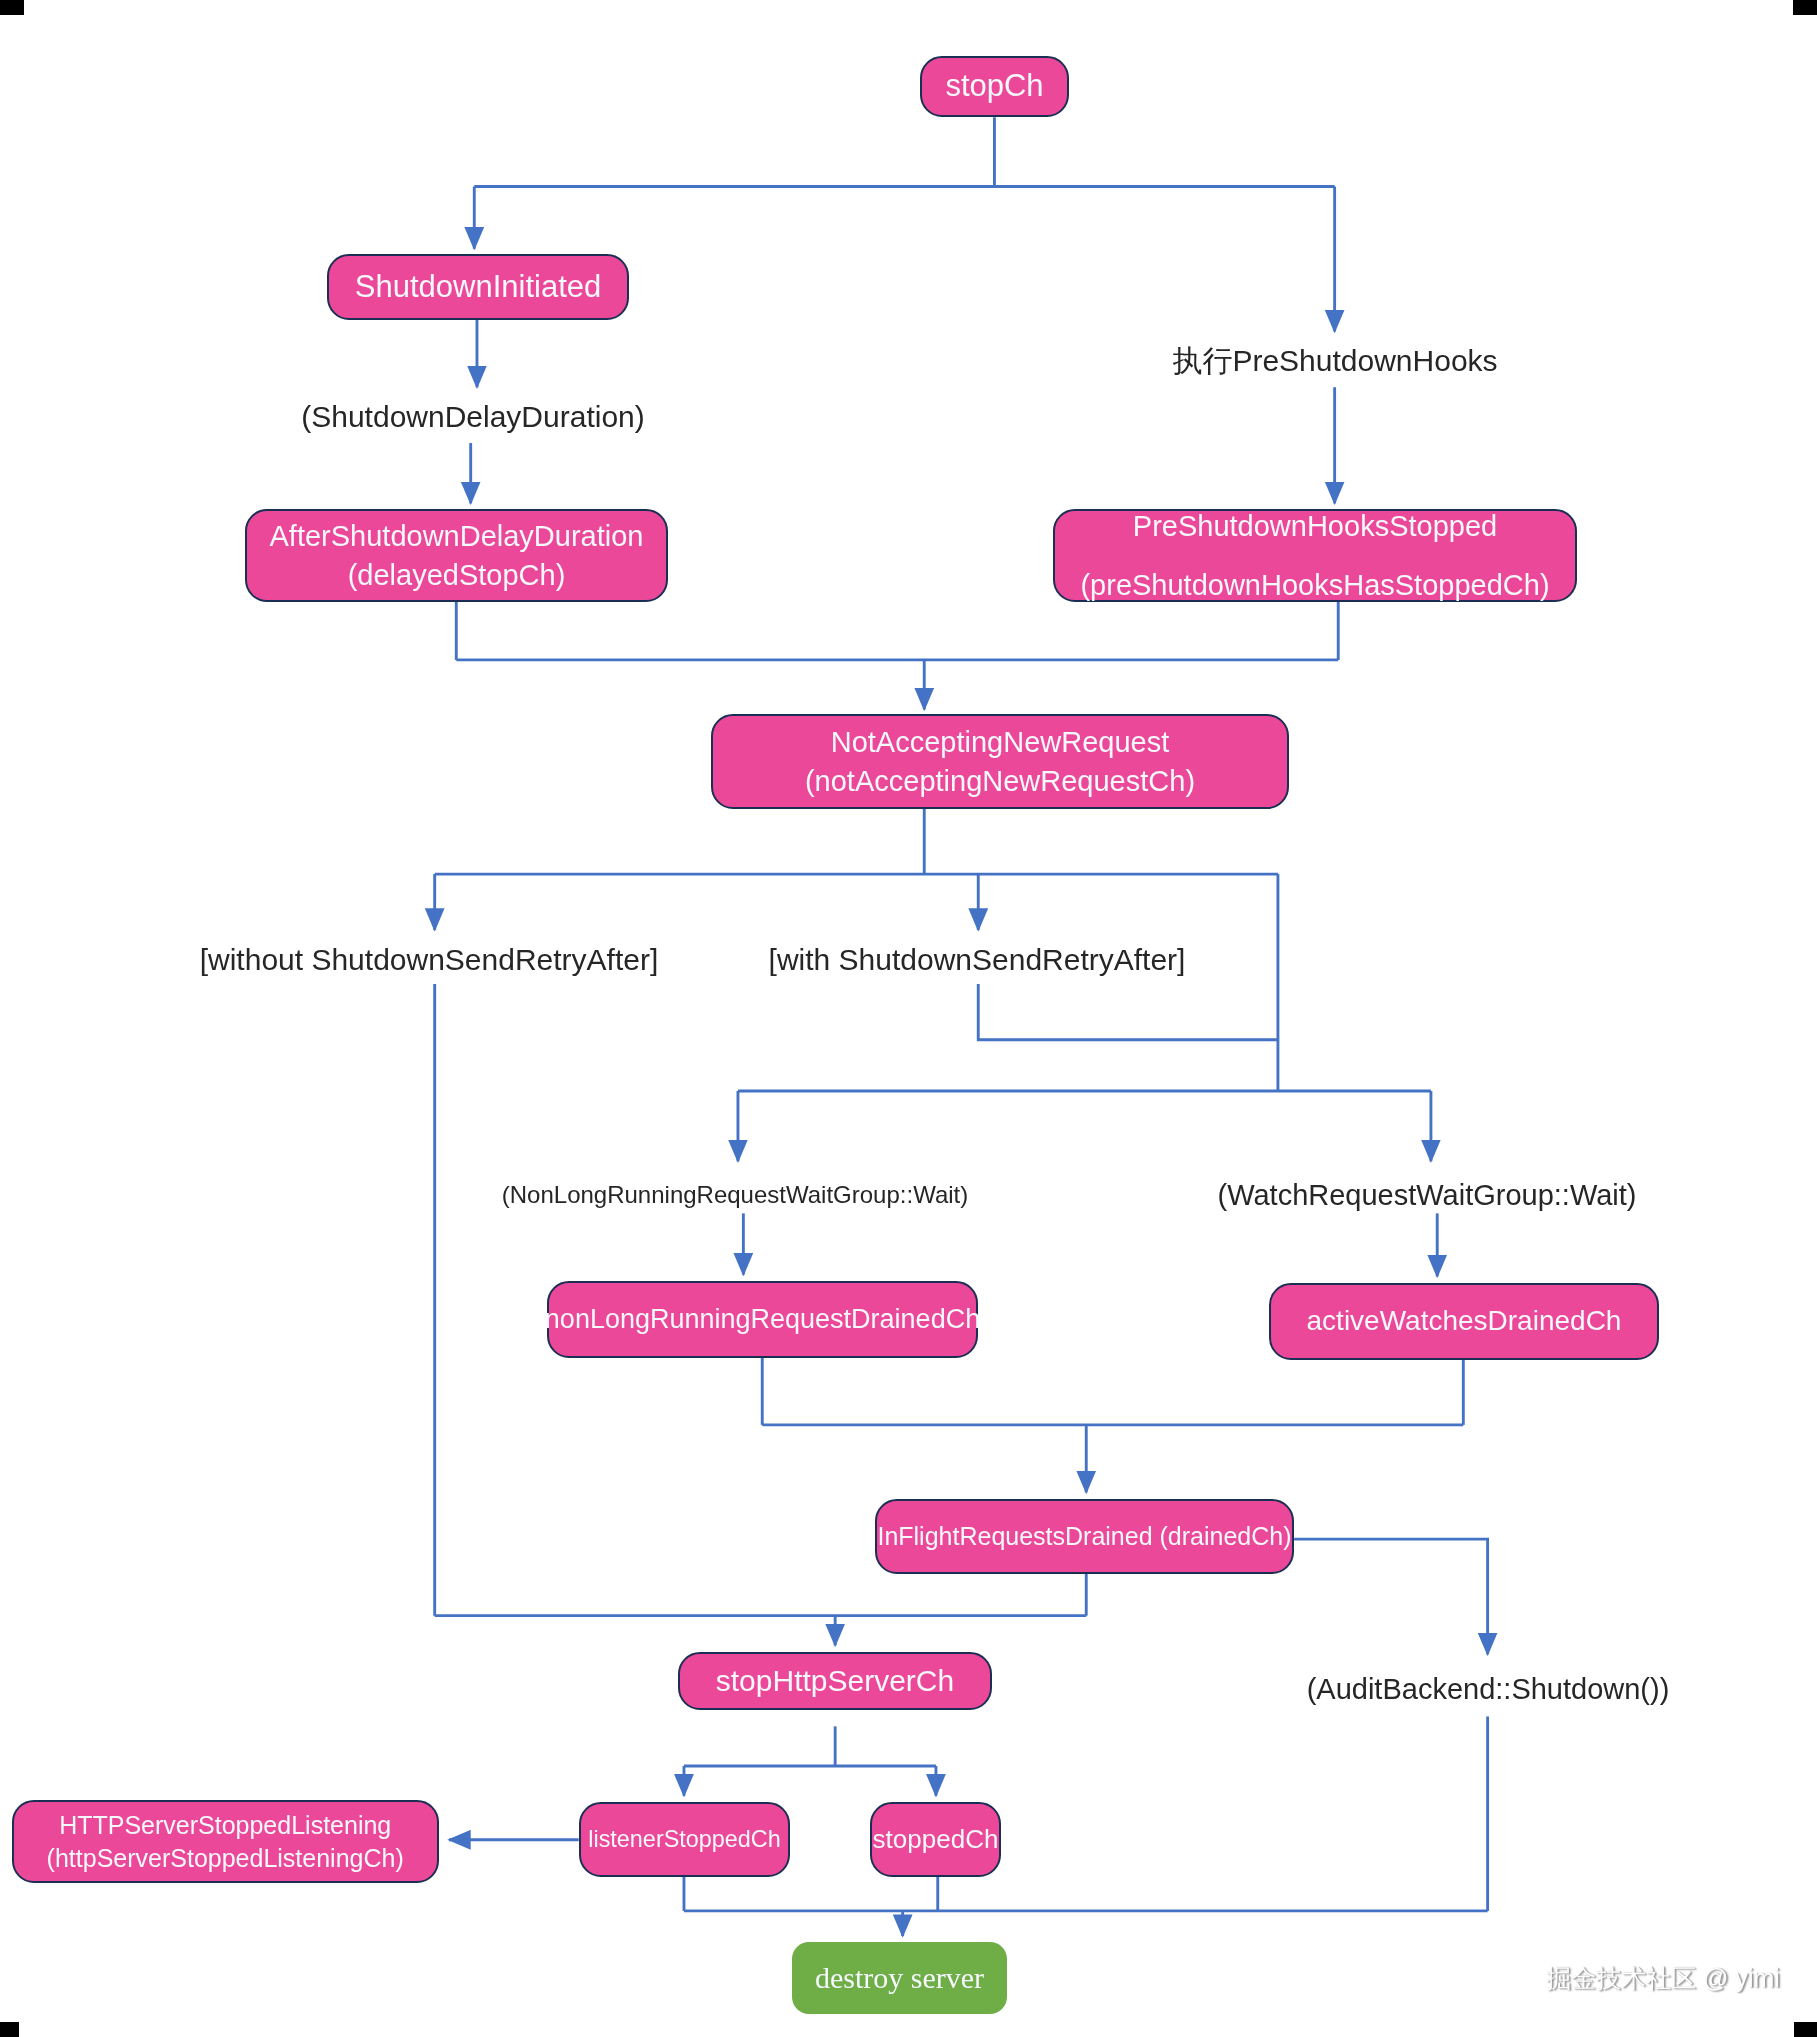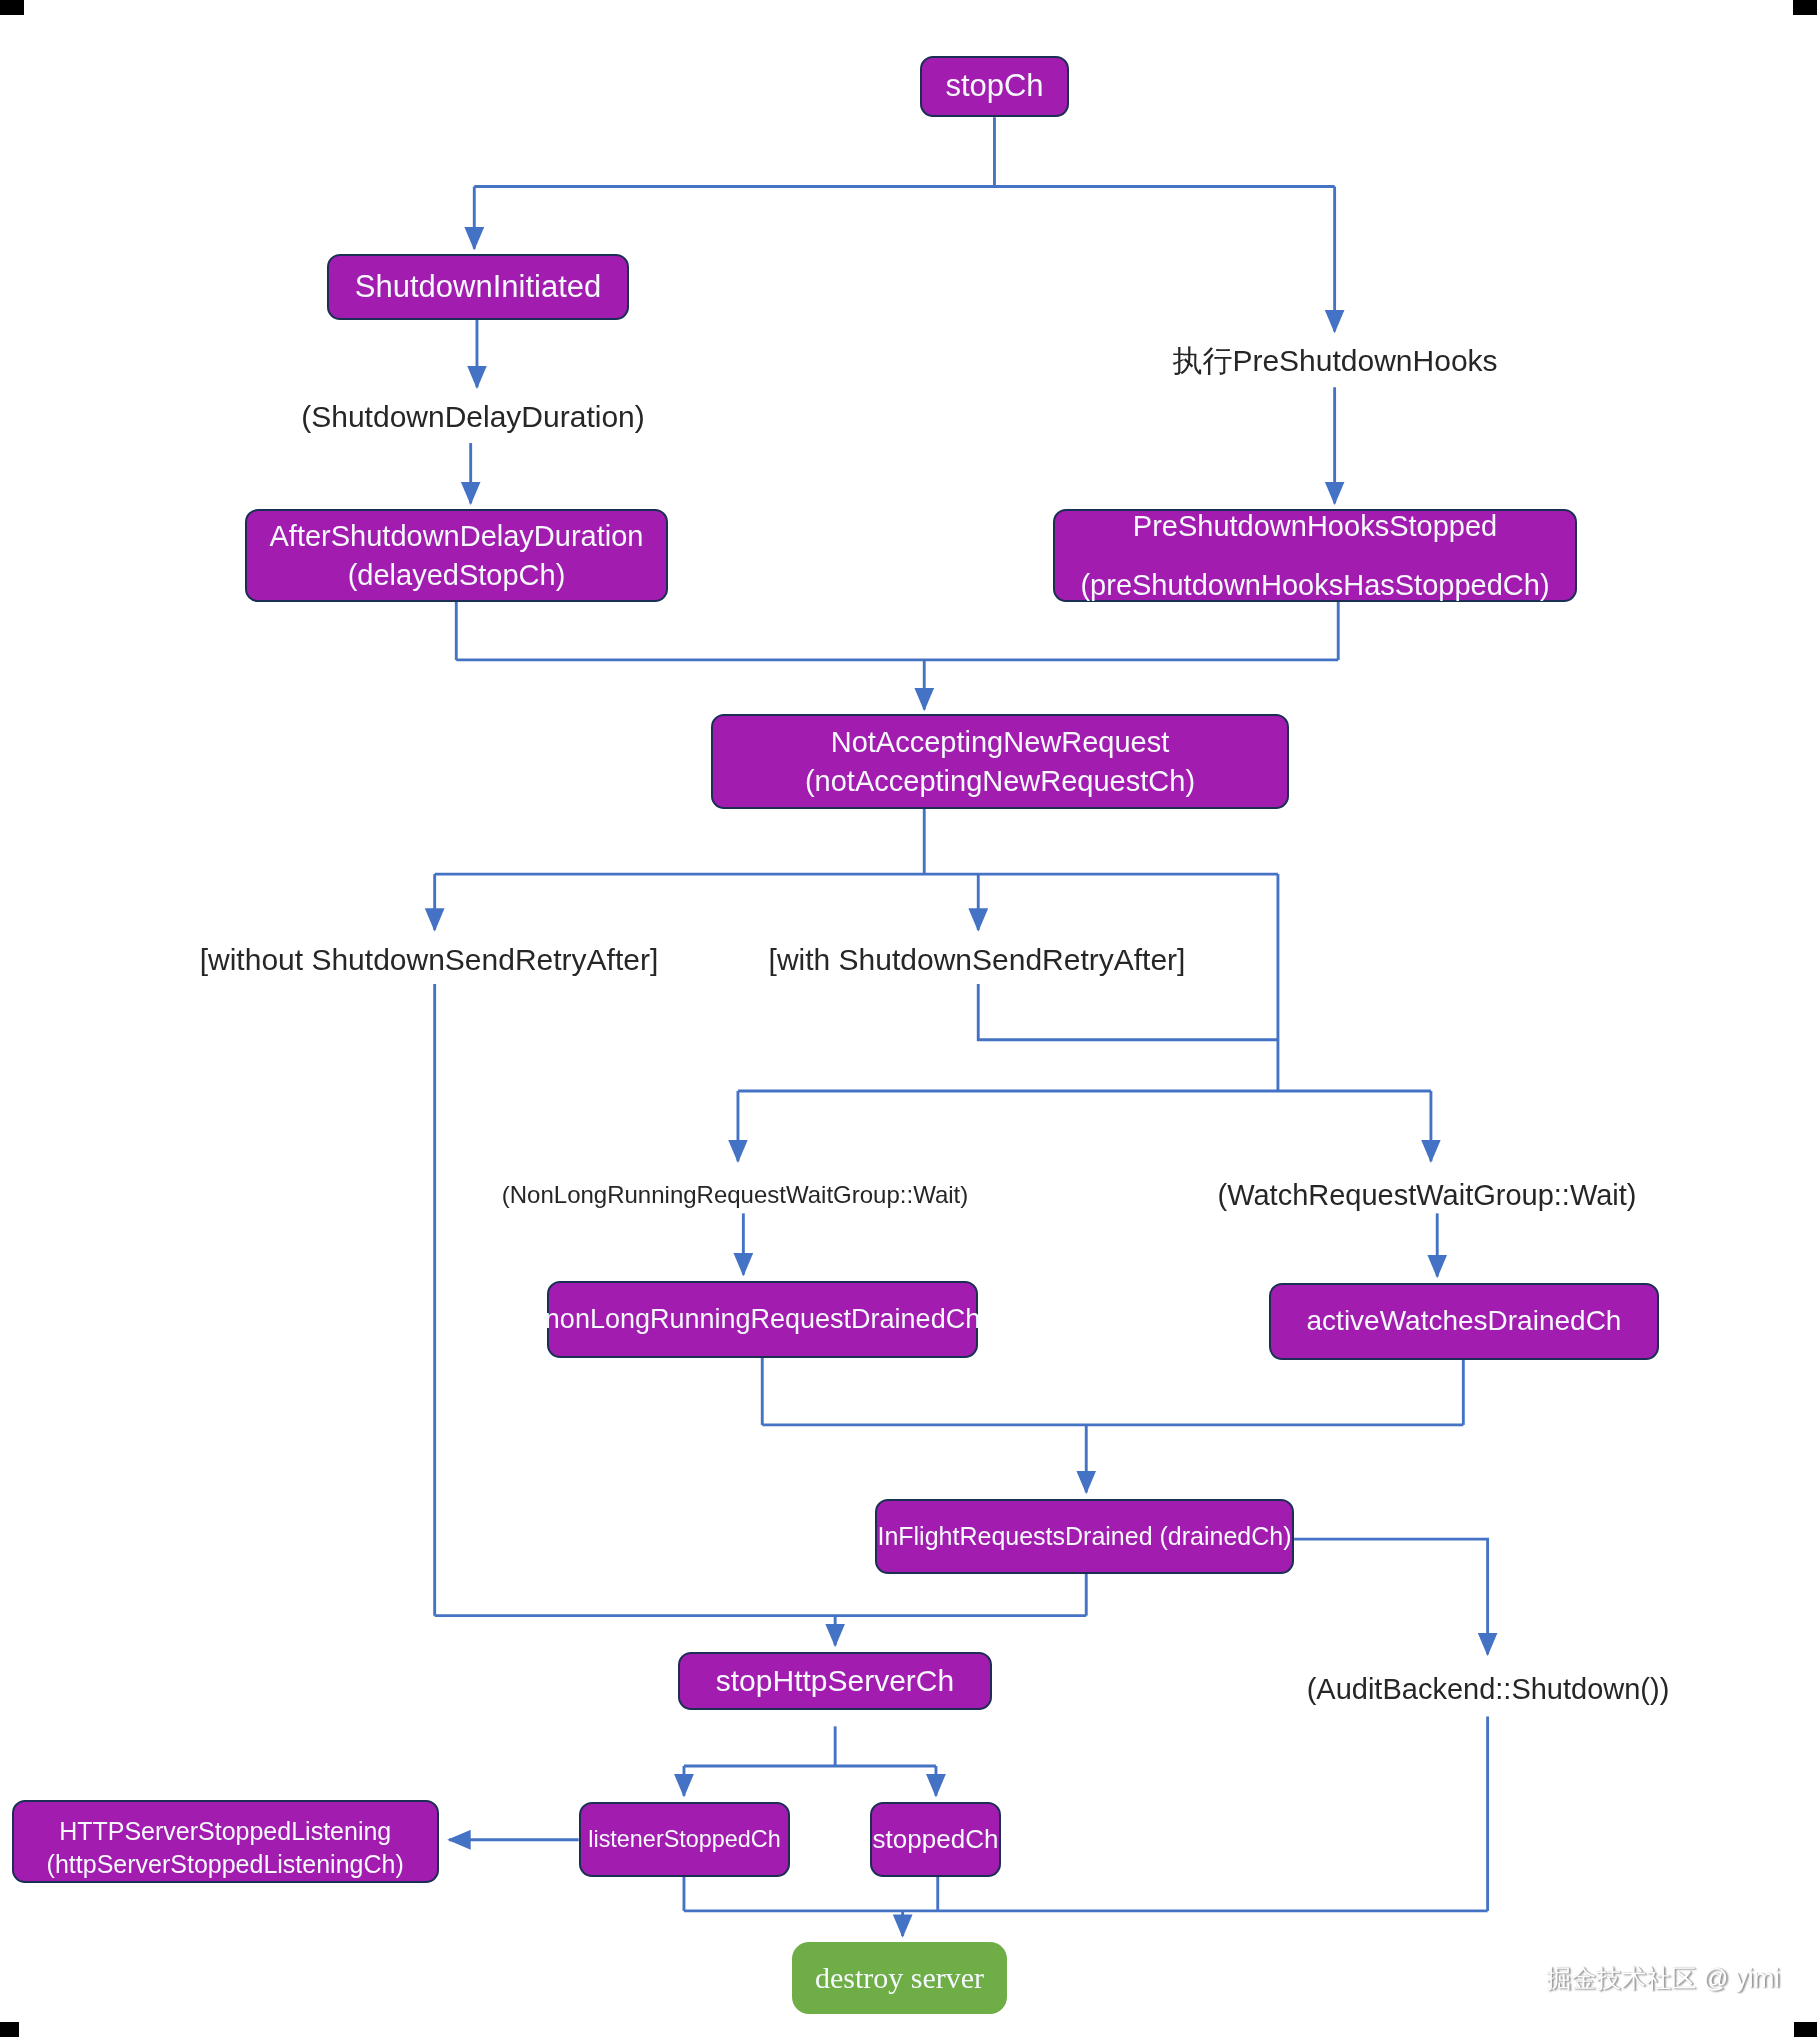--- a/index.html
+++ b/index.html
@@ -8,23 +8,23 @@
     width:1817px;height:2038px;
     background:#ffffff;
     font-family:"Liberation Sans","DejaVu Sans",sans-serif;
     overflow:hidden;
   }
   #edges{position:absolute;left:0;top:0;width:1817px;height:2038px;}
   .edge{stroke:#4472C4;stroke-width:3.2;fill:none;}
   .node{
     position:absolute;
     box-sizing:border-box;
-    background:#a21caf;
+    background:#ec4899;
     border:2.7px solid #1B2F54;
-    border-radius:13px;
+    border-radius:22px;
     color:#F5F8FC;
     display:flex;flex-direction:column;
     align-items:center;justify-content:center;
     text-align:center;
     line-height:1.32;
     white-space:nowrap;
   }
   .node.green{
     background:#6FAE47;
     border:none;
@@ -154,21 +154,21 @@
   </div>
 
   <div class="node" style="left:875px;top:1499px;width:419px;height:75px;font-size:25px;">
     <span>InFlightRequestsDrained (drainedCh)</span>
   </div>
 
   <div class="node" style="left:678px;top:1652px;width:314px;height:58px;font-size:30px;">
     <span>stopHttpServerCh</span>
   </div>
 
-  <div class="node" style="left:11.7px;top:1800px;width:427px;height:83px;font-size:25px;justify-content:flex-end;">
+  <div class="node" style="left:11.7px;top:1800px;width:427px;height:83px;font-size:25px;">
     <span>HTTPServerStoppedListening</span>
     <span>(httpServerStoppedListeningCh)</span>
   </div>
 
   <div class="node" style="left:579px;top:1802px;width:211px;height:75px;font-size:23.4px;">
     <span>listenerStoppedCh</span>
   </div>
 
   <div class="node" style="left:870px;top:1802px;width:131px;height:75px;font-size:26px;">
     <span>stoppedCh</span>

